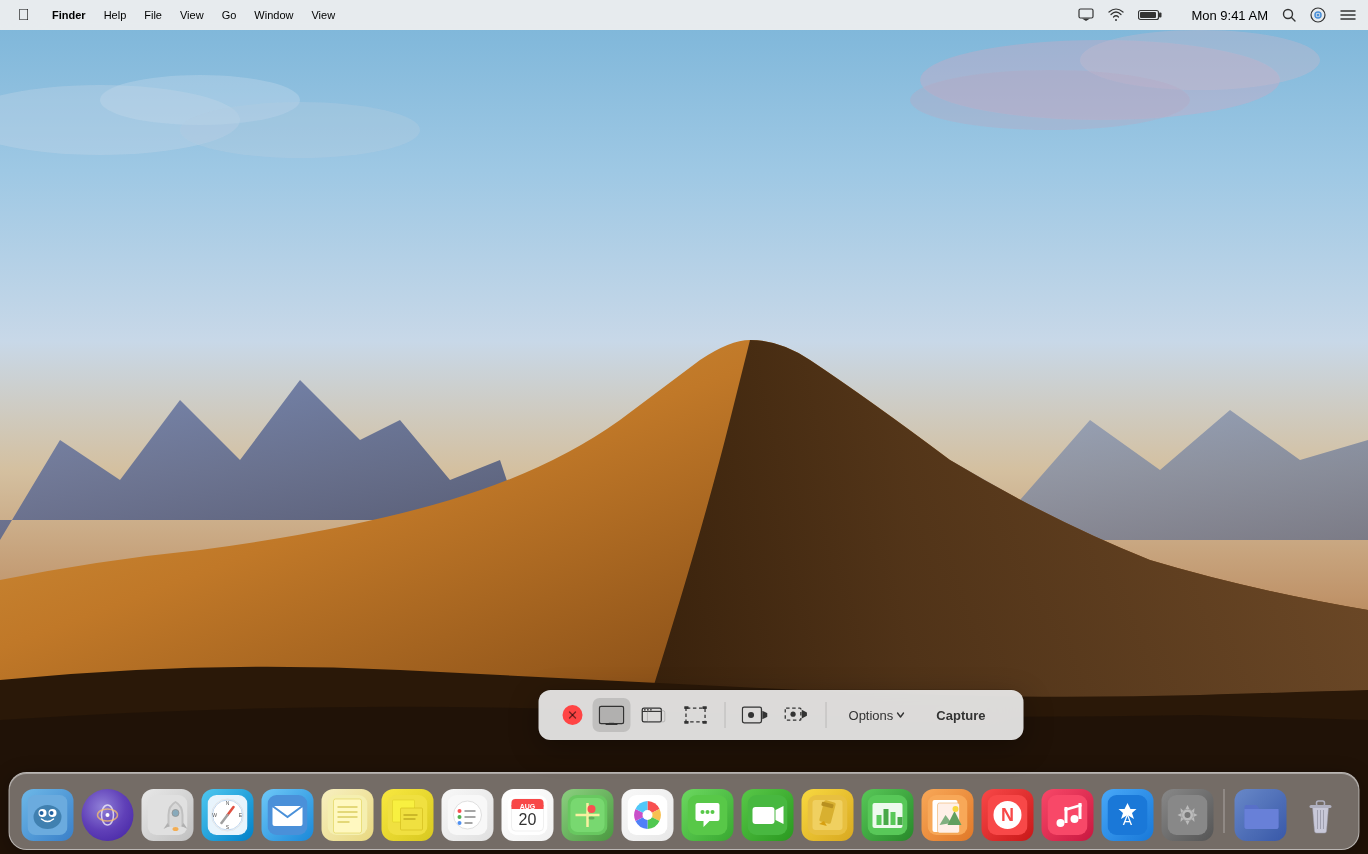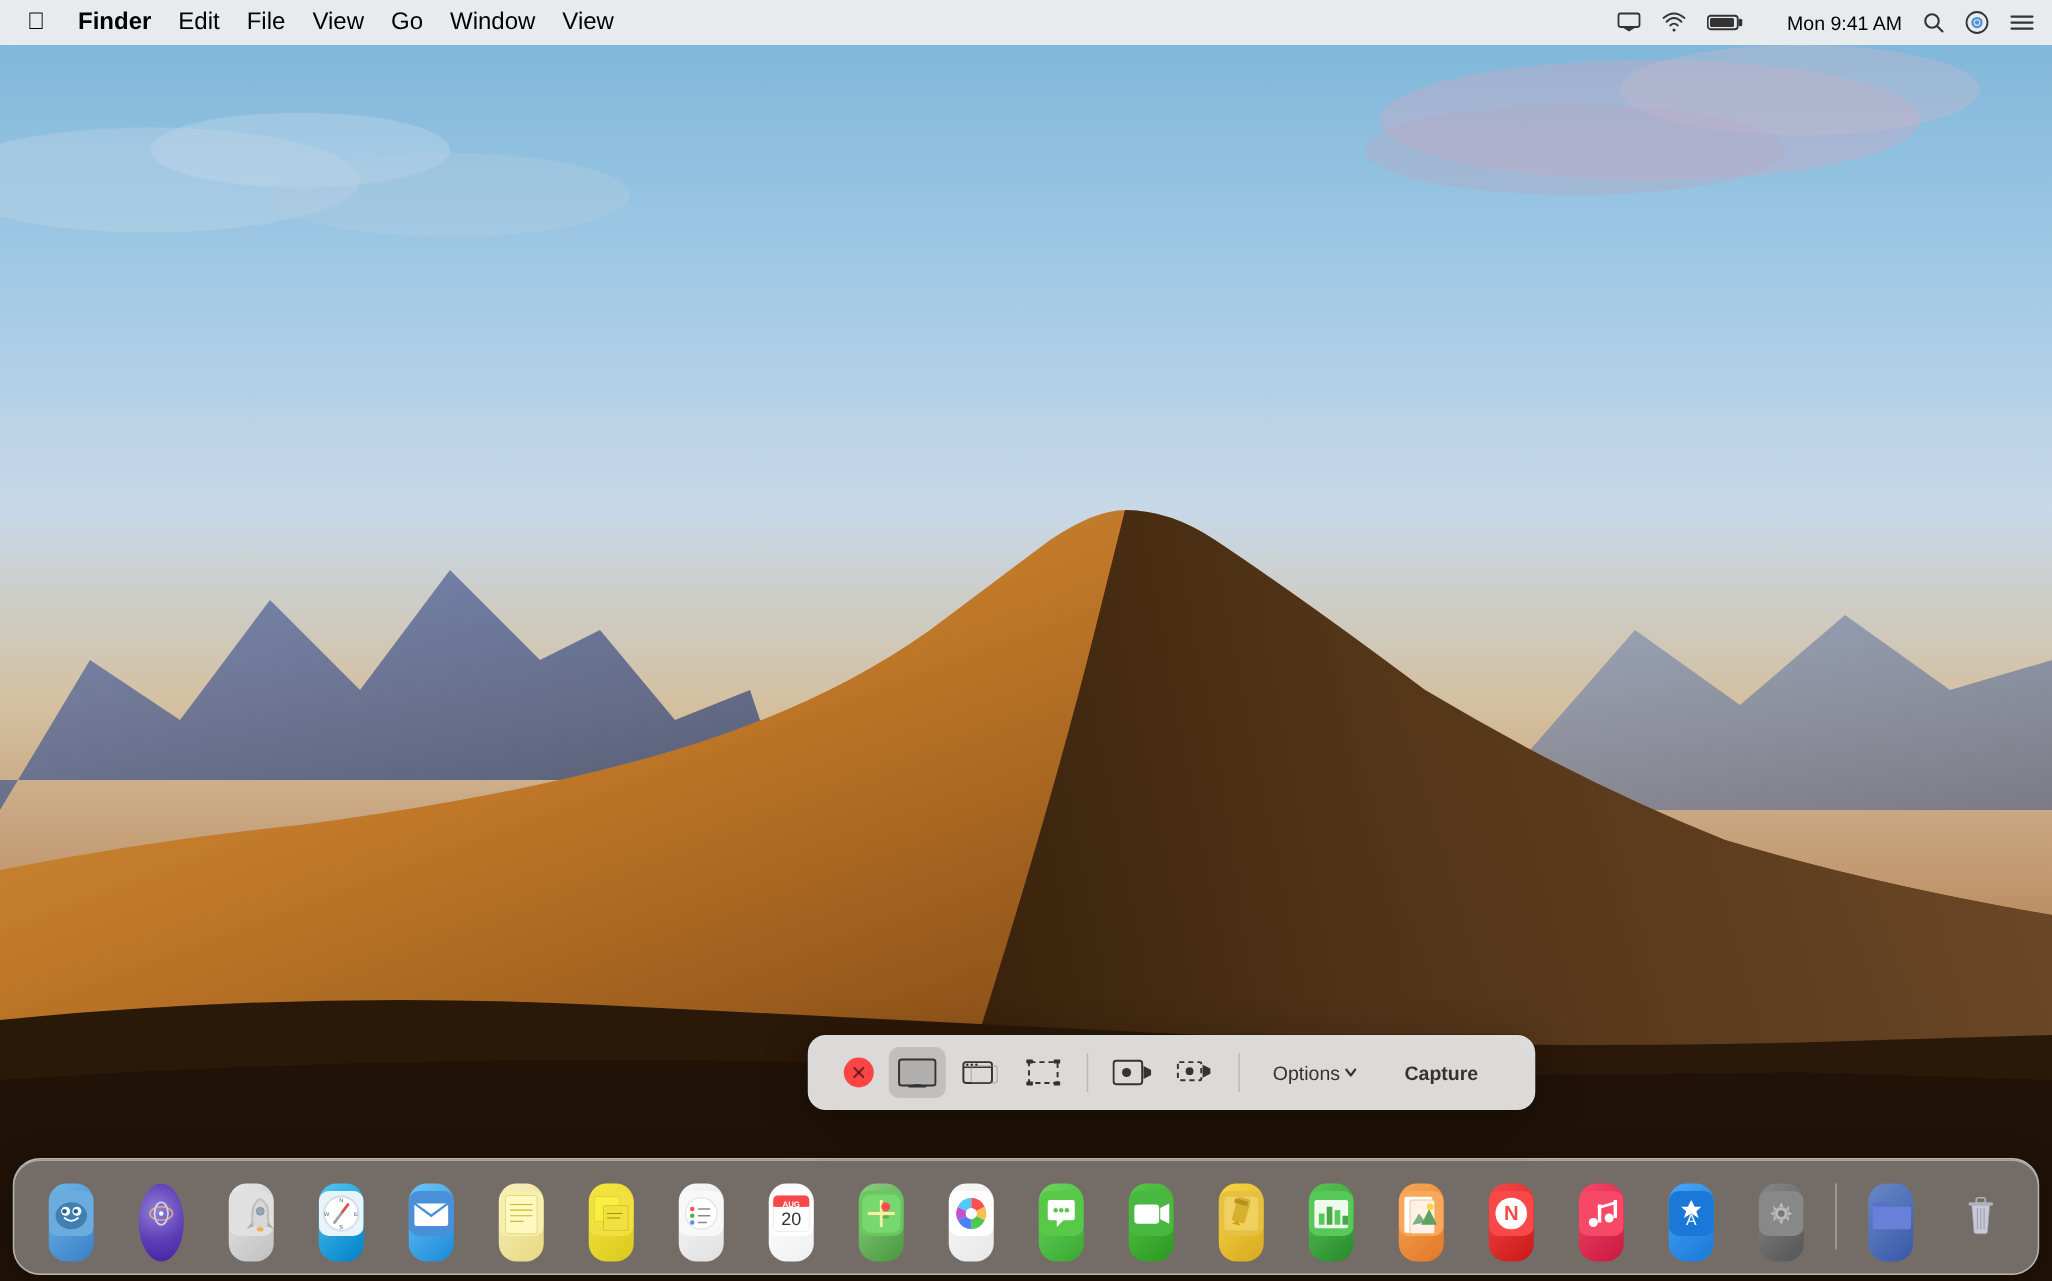--- a/index.html
+++ b/index.html
@@ -60,21 +60,21 @@
     .menubar-left {
       display: flex;
       align-items: center;
       gap: 2px;
     }
 
     .menubar-item {
       padding: 2px 8px;
       border-radius: 4px;
       cursor: default;
-      font-size: 16px;
+      font-size: 11px;
       white-space: nowrap;
     }
 
     .menubar-item.bold {
       font-weight: 600;
     }
 
     .apple-logo {
       font-size: 16px;
       padding: 2px 10px;
@@ -213,25 +213,25 @@
       display: flex;
       align-items: center;
       justify-content: center;
       cursor: pointer;
       position: relative;
       flex-shrink: 0;
       transition: transform 0.1s;
     }
 
     .dock-icon {
-      width: 30px;
+      width: 52px;
       height: 52px;
       border-radius: 12px;
       display: flex;
-      align-items: flex-start;
+      align-items: center;
       justify-content: center;
       font-size: 28px;
       overflow: hidden;
     }
 
     .dock-separator {
       width: 1px;
       height: 44px;
       background: rgba(255,255,255,0.4);
       margin: 0 4px;
@@ -346,21 +346,21 @@
              L 1368,854 L 0,854 Z" fill="#2a1808"></path>
 
     <path d="M 0,720 Q 300,700 600,710 Q 900,720 1200,715 L 1368,720 L 1368,854 L 0,854 Z" fill="#1e1208" opacity="0.8"></path>
   </svg>
 </div>
 
 <div id="menubar">
   <div class="menubar-left">
     <div class="menubar-item apple-logo"></div>
     <div class="menubar-item bold">Finder</div>
-    <div class="menubar-item">Edit</div>
+    <div class="menubar-item">Help</div>
     <div class="menubar-item">File</div>
     <div class="menubar-item">View</div>
     <div class="menubar-item">Go</div>
     <div class="menubar-item">Window</div>
     <div class="menubar-item">View</div>
   </div>
   <div class="menubar-right">
 
     <div class="menubar-right-item">
       <svg width="16" height="14" viewBox="0 0 16 14" fill="none">

